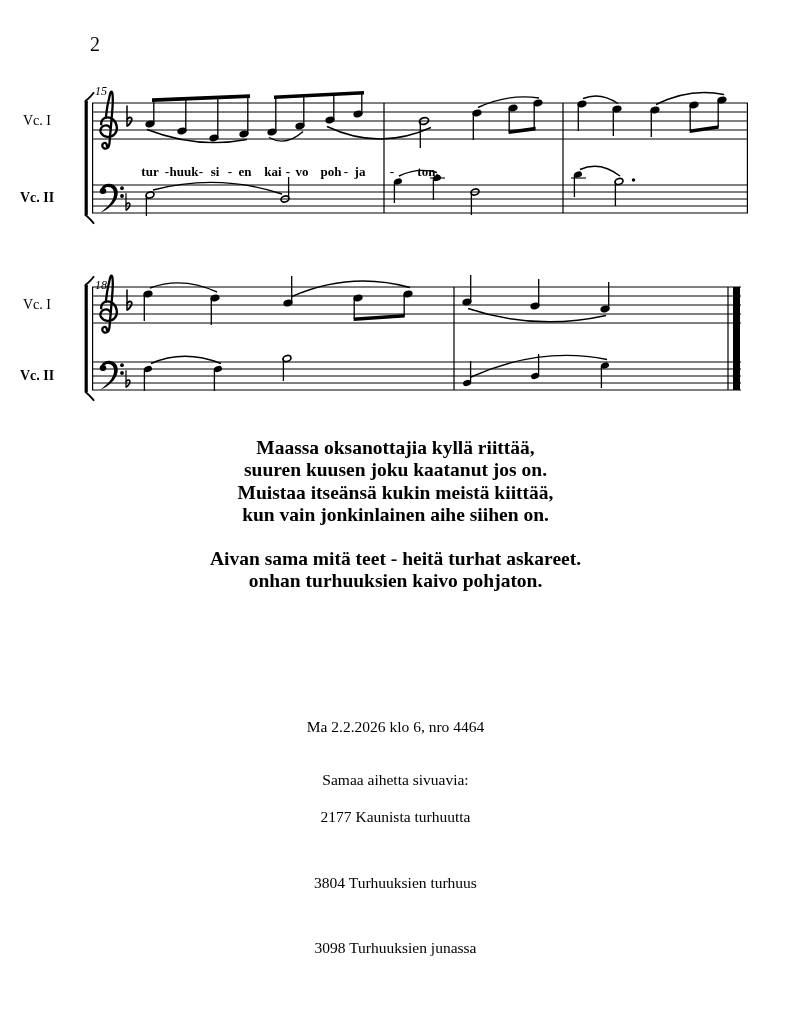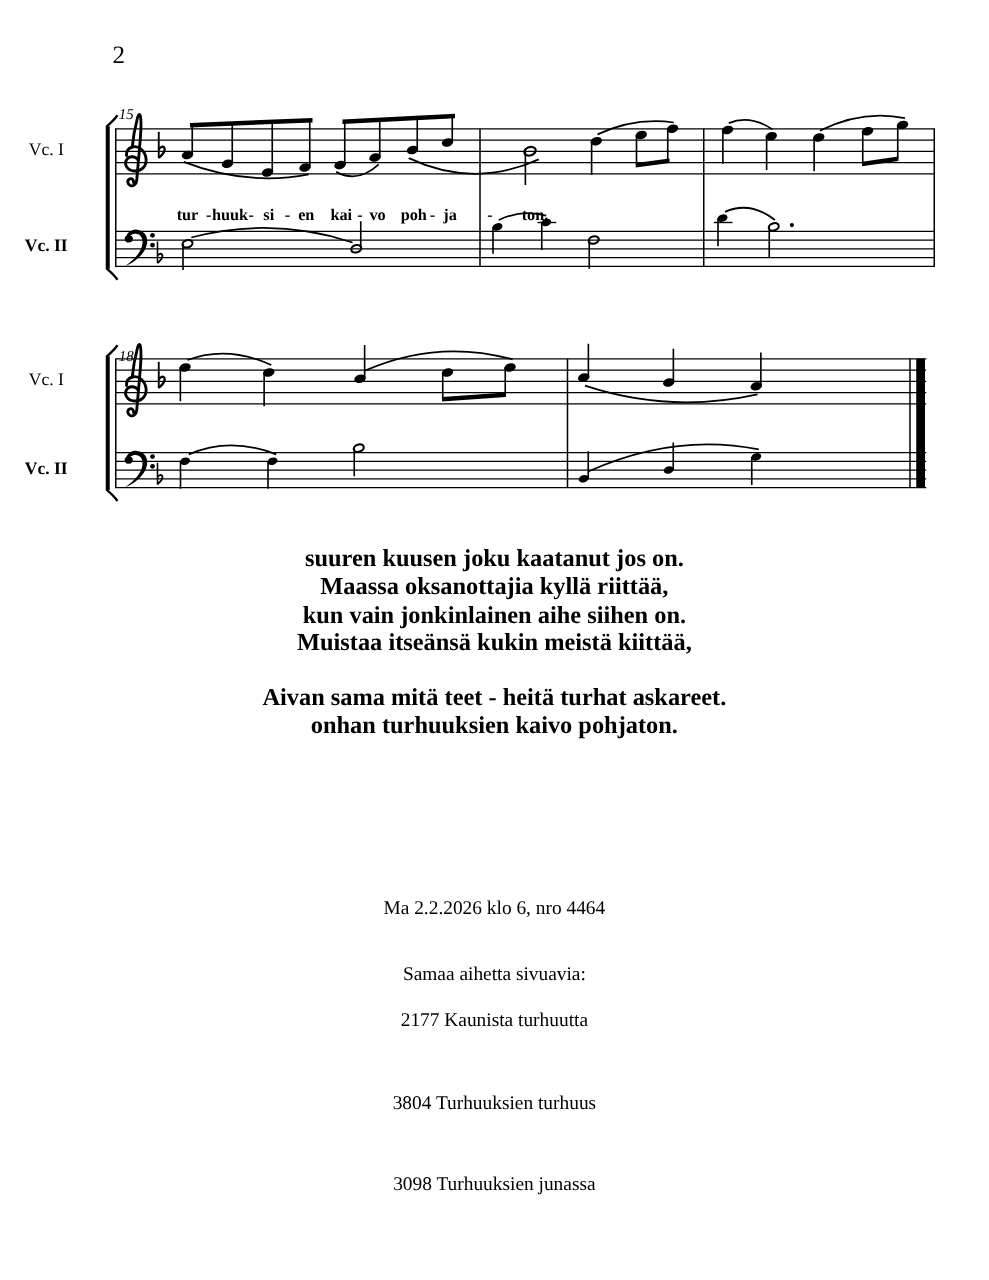--- a/index.html
+++ b/index.html
@@ -279,24 +279,24 @@
   <span class="abs lyr" style="left:288px">-</span>
   <span class="abs lyr" style="left:302px">vo</span>
   <span class="abs lyr" style="left:331px">poh</span>
   <span class="abs lyr" style="left:346px">-</span>
   <span class="abs lyr" style="left:360px">ja</span>
   <span class="abs lyr" style="left:392px">-</span>
   <span class="abs lyr" style="left:428px">ton.</span>
 </div>
 
 <div class="abs centerblock" style="top:437px">
+  <div class="poemline">Maassa oksanottajia kyllä riittää,</div>
   <div class="poemline">suuren kuusen joku kaatanut jos on.</div>
-  <div class="poemline">Maassa oksanottajia kyllä riittää,</div>
+  <div class="poemline">Muistaa itseänsä kukin meistä kiittää,</div>
   <div class="poemline">kun vain jonkinlainen aihe siihen on.</div>
-  <div class="poemline">Muistaa itseänsä kukin meistä kiittää,</div>
 </div>
 
 <div class="abs centerblock" style="top:548px">
   <div class="poemline">Aivan sama mitä teet - heitä turhat askareet.</div>
   <div class="poemline">onhan turhuuksien kaivo pohjaton.</div>
 </div>
 
 <div class="abs centerblock smallline" style="top:671px">Ma 2.2.2026 klo 6, nro 4464</div>
 
 <div class="abs centerblock smallline" style="top:724px">Samaa aihetta sivuavia:</div>

